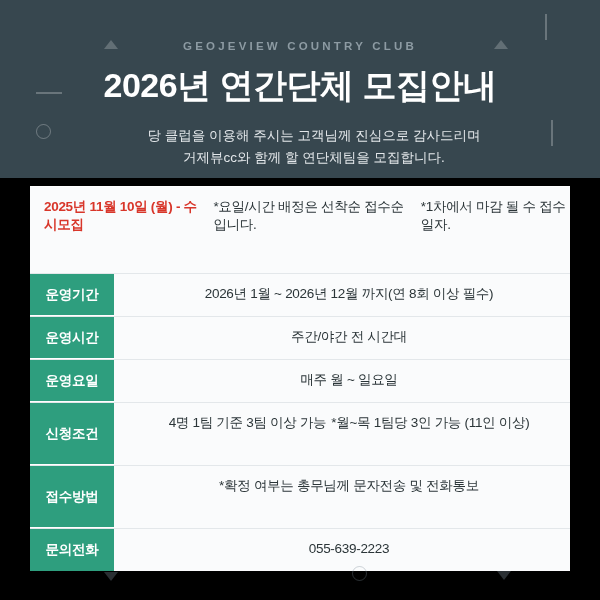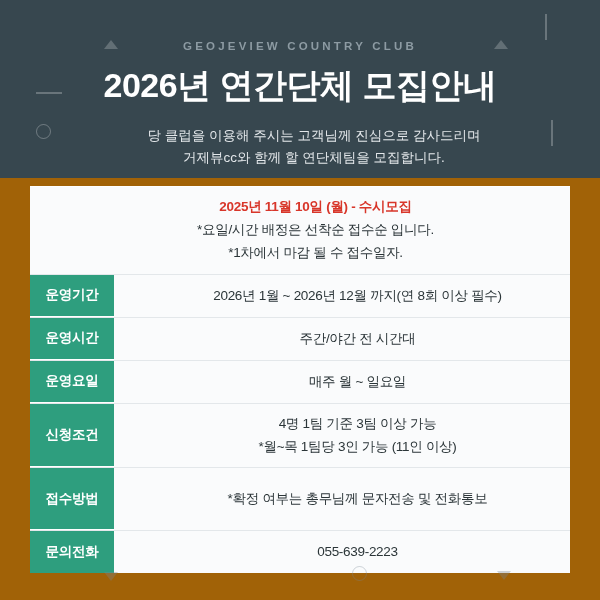--- a/index.html
+++ b/index.html
@@ -10,21 +10,21 @@
     width: 600px;
     height: 600px;
     font-family: "Liberation Sans", sans-serif;
     background: #ffffff;
     overflow: hidden;
   }
   .poster {
     position: relative;
     width: 600px;
     height: 600px;
-    background: #a16207;
+    background: #000000;
     box-sizing: border-box;
     overflow: hidden;
   }
   
   .header {
     position: relative;
     height: 178px;
     background: #37474f;
     box-sizing: border-box;
     padding-top: 30px;
@@ -127,27 +127,26 @@
     display: flex;
     align-items: center;
     justify-content: center;
     border-bottom: 1.5px solid #ffffff;
     box-sizing: border-box;
     letter-spacing: -0.3px;
   }
   .row:last-child .label-cell { border-bottom: none; text-align: center; }
   .value-cell {
     flex: 1 1 auto;
-    padding: 11px 0 11px 31px;
+    padding: 11px 0 11px 14px;
     display: flex;
-    flex-direction: column;
+    flex-direction: row;
     justify-content: center;
     gap: 5px;
     box-sizing: border-box;
-    align-items: center;
   }
   .value-line {
     font-size: 13.5px;
     color: #2b3538;
     line-height: 1.35;
     letter-spacing: -0.3px;
   }
   .value-line.accent {
     color: #d8362a;
     font-weight: 700;

